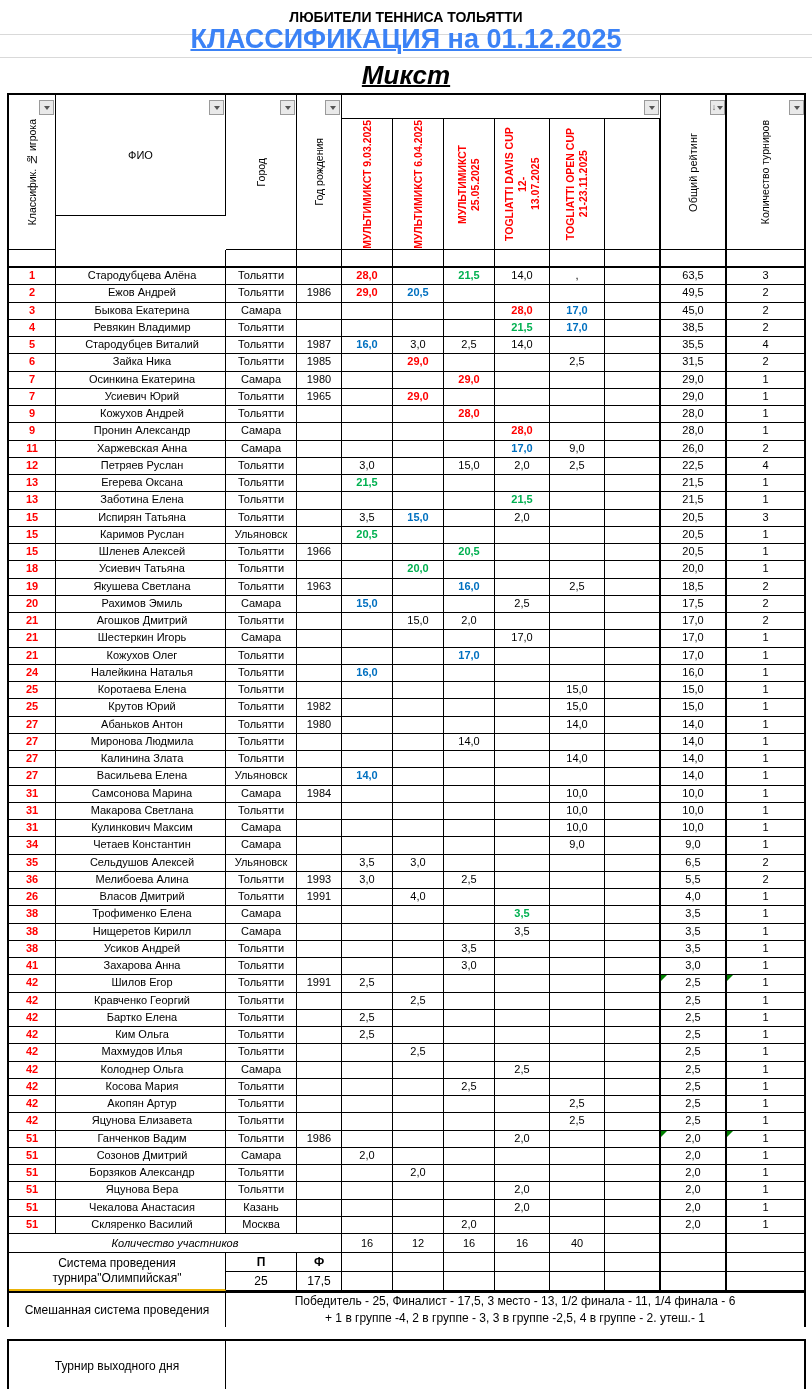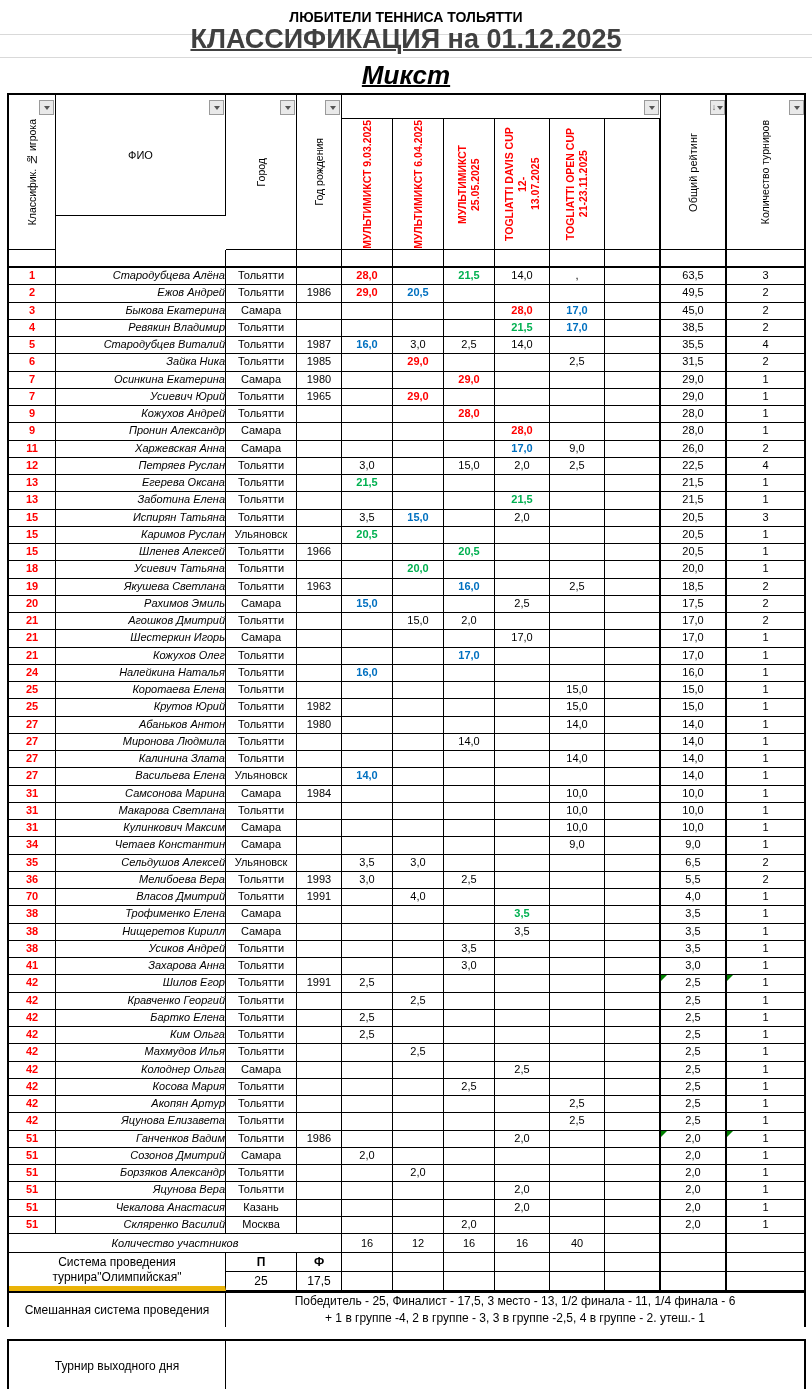--- a/index.html
+++ b/index.html
@@ -4,21 +4,21 @@
 <style>
   * { margin:0; padding:0; box-sizing:border-box; }
   html,body { background:#fff; }
   body { width:812px; height:1389px; position:relative; font-family:"Liberation Sans", sans-serif; color:#000; }
 
   .abs { position:absolute; }
 
   
   .title-row { left:0; width:812px; text-align:center; display:flex; align-items:center; justify-content:center; }
   #title1 { top:0; height:35px; font-size:14px; font-weight:bold; border-bottom:1px solid #d9d9d9; }
-  #title2 { top:22px; height:36px; font-size:27px; font-weight:bold; color:#404040; border-bottom:1px solid #d9d9d9; }
+  #title2 { top:22px; height:36px; font-size:27px; font-weight:bold; color:#3b82f6; border-bottom:1px solid #d9d9d9; }
   #title2 span { text-decoration:underline; text-decoration-thickness:2px; }
   #title3 { top:58px; height:35px; font-size:26px; font-weight:bold; font-style:italic; }
   #title3 span { text-decoration:underline; text-decoration-thickness:2px; }
 
   
   #thead { top:93px; left:7px; width:799px; height:175px; border:2px solid #000; border-bottom-width:2px; background:#fff; }
   .hc { position:absolute; border-right:1px solid #000; border-bottom:1px solid #000; display:flex; align-items:center; justify-content:center; overflow:hidden; background:#fff; }
   .vtext { writing-mode:vertical-rl; transform:rotate(180deg); white-space:pre-line; text-align:center; font-size:10.5px; line-height:13px; }
   .t-red { color:#FF0000; font-weight:bold; }
   .spacer { position:absolute; top:155px; height:16px; border-right:1px solid #000; }
@@ -26,37 +26,37 @@
 
   
   .fbtn { position:absolute; top:5px; width:15px; height:15px; background:#e9e9e9; border:1px solid #9a9a9a; display:flex; align-items:center; justify-content:center; cursor:pointer; }
   .fbtn .tri { width:0; height:0; border:3.5px solid transparent; border-top:4.5px solid #555; margin-top:4px; }
   .fbtn .sort-a { font-size:9px; line-height:9px; color:#555; margin-right:1px; }
 
   
   #data-grid { top:268px; left:7px; width:799px; height:966px; border-left:2px solid #000; border-right:2px solid #000;
     display:grid; grid-template-columns:47px 170px 71px 45px 51px 51px 51px 55px 55px 56px 66px 77px; grid-auto-rows:17.25px; }
   .dc { border-right:1px solid #000; border-bottom:1px solid #000; font-size:11px; line-height:15.5px; text-align:center; overflow:hidden; position:relative; white-space:nowrap; }
-  .dc.name { text-align:right; padding-left:3px;font-style:italic; }
+  .dc.name { text-align:center; padding-left:3px; }
   .dc.rank { color:#FF0000; font-weight:bold; }
   .dc.col9 { border-right-width:2px; }
   .dc.col10 { border-right-width:2px; }
   .dc.col11 { border-right:none; }
   .c-r { color:#FF0000; font-weight:bold; }
   .c-g { color:#00B050; font-weight:bold; }
   .c-b { color:#0070C0; font-weight:bold; }
   .tri-mark { position:absolute; left:0; top:0; width:0; height:0; border-top:6px solid #008000; border-right:6px solid transparent; }
 
   
   .frow { left:7px; width:799px; border-left:2px solid #000; border-right:2px solid #000; display:flex; }
   .fc { border-right:1px solid #000; border-bottom:1px solid #000; font-size:11px; display:flex; align-items:center; justify-content:center; overflow:hidden; }
   #f-participants { top:1234px; height:19px; }
   #f-participants .label { width:333px; font-style:italic; font-size:11px; }
   #f-system { top:1253px; height:38px; }
-  #f-system .label { width:259px; font-size:12px; text-align:center; white-space:pre-line; line-height:15px; border-right:1px solid #000; border-bottom:5px solid #eab308; display:flex; align-items:center; justify-content:center; }
+  #f-system .label { width:259px; font-size:12px; text-align:center; white-space:pre-line; line-height:15px; border-right:1px solid #000; border-bottom:2px solid #eab308; display:flex; align-items:center; justify-content:center; }
   #f-system .sgrid { width:578px; display:grid; grid-template-columns:71px 45px 51px 51px 51px 55px 55px 56px 66px 77px; grid-auto-rows:19px; }
   #f-system .sc { border-right:1px solid #000; border-bottom:1px solid #000; font-size:12px; display:flex; align-items:center; justify-content:center; }
   #f-system .sc.hdr { font-weight:bold; }
   .bigrow { left:7px; width:799px; border-left:2px solid #000; border-right:2px solid #000; border-top:2px solid #000; display:flex; }
   #f-mixed { top:1291px; height:36px; }
   #f-weekend { top:1339px; height:54px; border-bottom:2px solid #000; }
   .bigrow .label { width:217px; border-right:1px solid #000; font-size:12px; display:flex; align-items:center; justify-content:center; text-align:center; padding:0 4px; }
   .bigrow .text { width:578px; font-size:12px; line-height:17px; display:flex; align-items:center; justify-content:center; text-align:center; white-space:pre-line; }
   .sc-last, .fc-last { border-right:none !important; }
 </style>
@@ -568,32 +568,32 @@
     <div class="dc "></div>
     <div class="dc ">3,5</div>
     <div class="dc ">3,0</div>
     <div class="dc "></div>
     <div class="dc "></div>
     <div class="dc "></div>
     <div class="dc  col9"></div>
     <div class="dc col10">6,5</div>
     <div class="dc col11">2</div>
     <div class="dc rank">36</div>
-    <div class="dc name">Мелибоева Вера</div>
+    <div class="dc name">Мелибоева Алина</div>
     <div class="dc ">Тольятти</div>
     <div class="dc ">1993</div>
     <div class="dc ">3,0</div>
     <div class="dc "></div>
     <div class="dc ">2,5</div>
     <div class="dc "></div>
     <div class="dc "></div>
     <div class="dc  col9"></div>
     <div class="dc col10">5,5</div>
     <div class="dc col11">2</div>
-    <div class="dc rank">70</div>
+    <div class="dc rank">26</div>
     <div class="dc name">Власов Дмитрий</div>
     <div class="dc ">Тольятти</div>
     <div class="dc ">1991</div>
     <div class="dc "></div>
     <div class="dc ">4,0</div>
     <div class="dc "></div>
     <div class="dc "></div>
     <div class="dc "></div>
     <div class="dc  col9"></div>
     <div class="dc col10">4,0</div>

